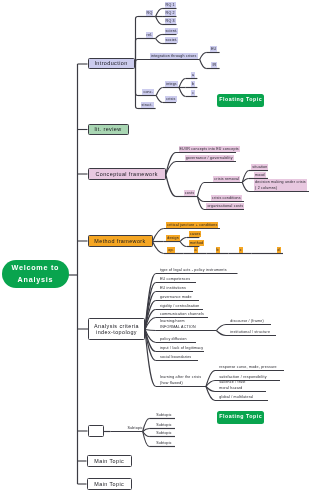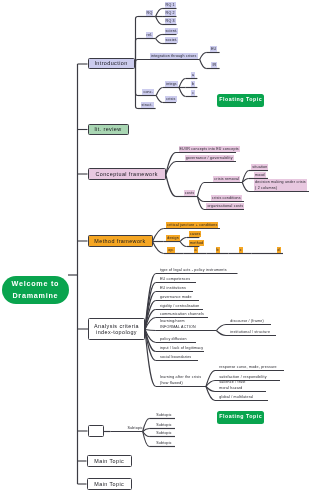--- a/index.html
+++ b/index.html
@@ -7,21 +7,21 @@
   body{width:310px;height:491px;overflow:hidden;position:relative;
        font-family:"Liberation Sans",sans-serif;}
   #stage{position:absolute;left:0;top:0;width:310px;height:491px;}
   svg#links{position:absolute;left:0;top:0;width:310px;height:491px;
             pointer-events:none;}
   .topic{position:absolute;box-sizing:border-box;white-space:nowrap;
          display:flex;align-items:center;justify-content:center;
          text-align:center;line-height:1.12;}
   .root{border-radius:15px;color:#ffffff;font-weight:bold;font-size:7.2px;
         flex-direction:column;letter-spacing:.75px;line-height:12px;
-        text-indent:.75px;margin-top:16px;}
+        text-indent:.75px;}
   .boxed{border:1px solid #3b3b43;border-radius:1.5px;font-size:5.4px;
          color:#16161c;letter-spacing:.42px;flex-direction:column;}
   .floatbox{border-radius:2.5px;color:#ffffff;font-weight:bold;font-size:5.3px;
             letter-spacing:.5px;text-indent:.55px;}
   .linelabel{position:absolute;font-size:3.6px;color:#1b1b22;white-space:nowrap;
              line-height:6.2px;padding:0 1px;box-sizing:border-box;letter-spacing:.2px;}
 </style>
 </head>
 <body>
 
@@ -147,21 +147,21 @@
       <path d="M149.2 428.5H175" fill="none" stroke="#3b3b43" stroke-width="1.15"></path>
       <path d="M142.7 431.5C144.845 434.8 146.6 436.5 149.2 436.5" fill="none" stroke="#3b3b43" stroke-width="1.15"></path>
       <path d="M149.2 436.5H175" fill="none" stroke="#3b3b43" stroke-width="1.15"></path>
       <path d="M142.7 431.5C144.845 441.4 146.6 446.5 149.2 446.5" fill="none" stroke="#3b3b43" stroke-width="1.15"></path>
       <path d="M149.2 446.5H175" fill="none" stroke="#3b3b43" stroke-width="1.15"></path>
       <path d="M77.5 461H86.5" fill="none" stroke="#3b3b43" stroke-width="1.1"></path>
       <path d="M77.5 484H86.5" fill="none" stroke="#3b3b43" stroke-width="1.1"></path>
     </svg>
 <div class="topic root" style="left: 1.5px; top: 260.4px; width: 67px; height: 28.1px; background: rgb(9, 164, 78); color: rgb(255, 255, 255);">
       <span>Welcome to</span>
-      <span>Dramamine</span>
+      <span>Analysis</span>
     </div>
     <div class="topic floatbox" style="left: 217.4px; top: 93.8px; width: 46.2px; height: 13px; background: rgb(9, 164, 78); color: rgb(255, 255, 255);">
       <span>Floating Topic</span>
     </div>
     <div class="topic floatbox" style="left: 217.4px; top: 410.5px; width: 46.2px; height: 13px; background: rgb(9, 164, 78); color: rgb(255, 255, 255);">
       <span>Floating Topic</span>
     </div>
     <div class="topic boxed" style="left: 87.5px; top: 57.5px; width: 47px; height: 11.5px; background: rgb(204, 204, 238); color: rgb(22, 22, 28); border-color: rgb(59, 59, 67);">
       <span>Introduction</span>
     </div>

